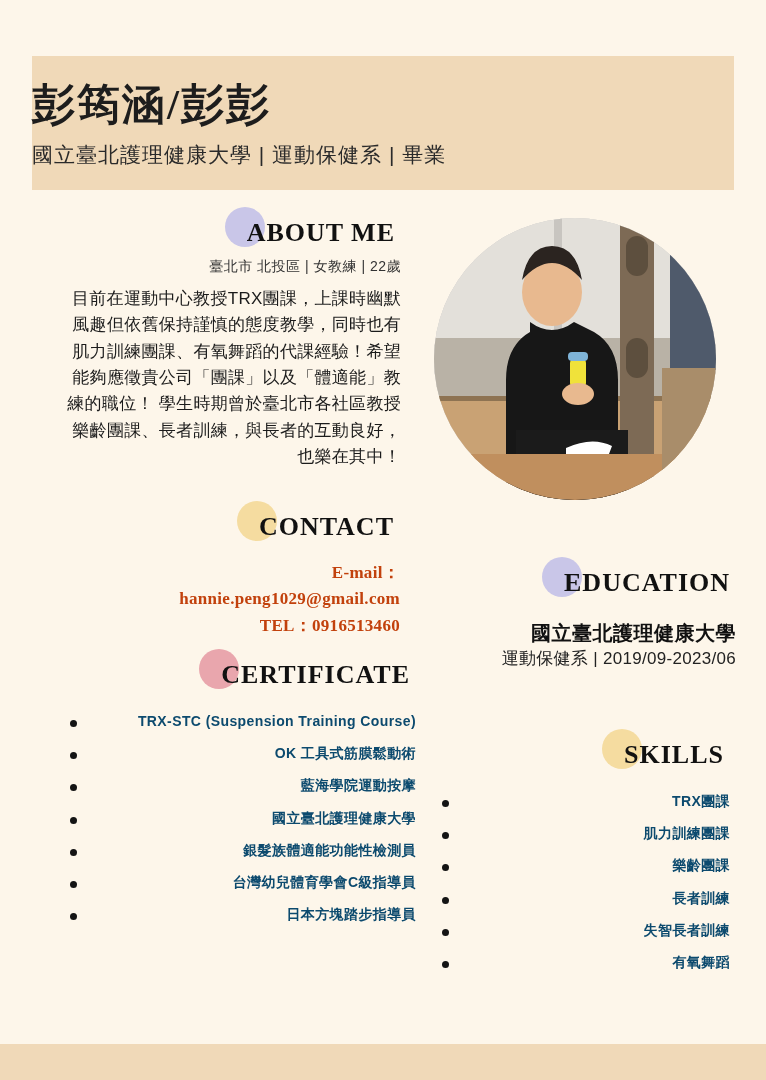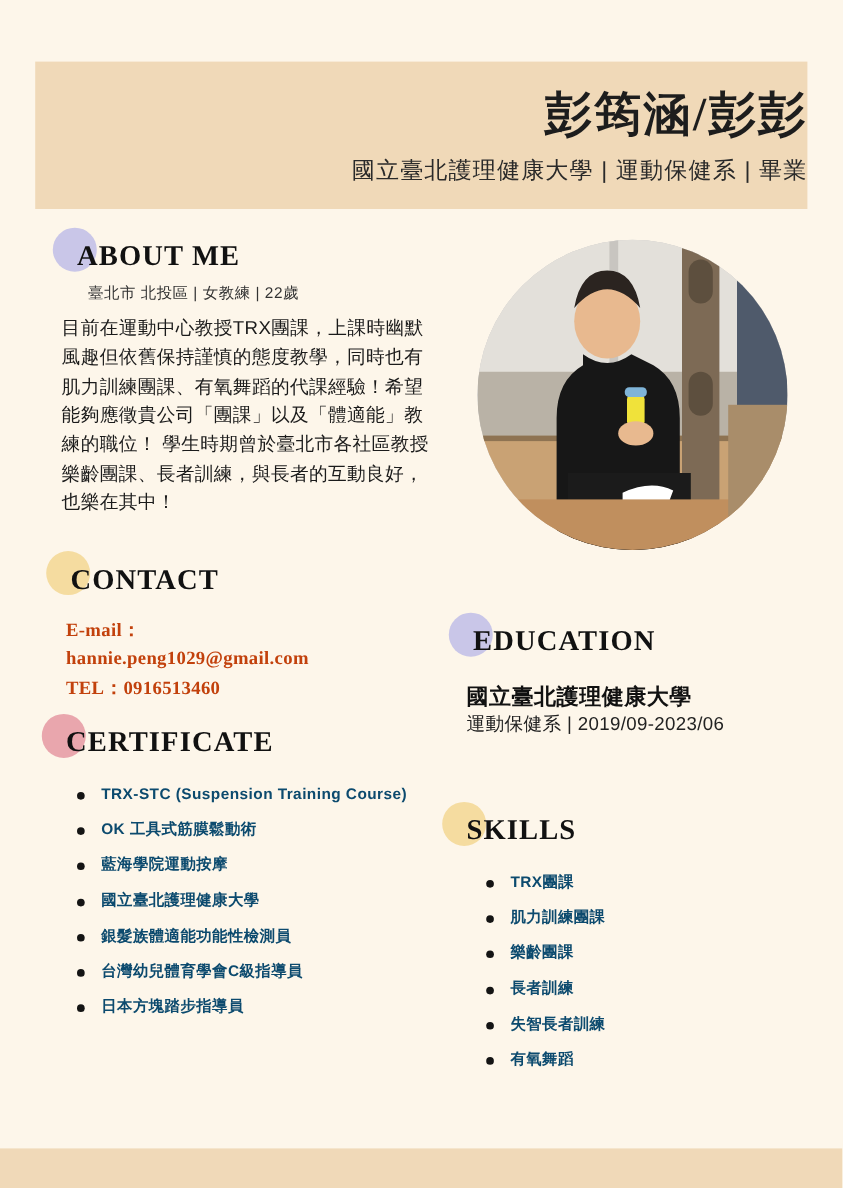--- a/index.html
+++ b/index.html
@@ -25,21 +25,21 @@
     width: 702px;
     height: 134px;
     background: #f0d9b8;
     border-radius: 0 0 0 0;
   }
   .header-inner {
     position: absolute;
     left: 0; top: 0; right: 0; bottom: 0;
     display: flex;
     flex-direction: column;
-    align-items: flex-end;
+    align-items: flex-start;
     justify-content: center;
     padding-top: 4px;
   }
   .name {
     font-family: "Liberation Serif", serif;
     font-weight: bold;
     font-size: 43px;
     letter-spacing: 2px;
     color: #1d1d1d;
     line-height: 1.1;
@@ -47,20 +47,21 @@
   .subtitle {
     margin-top: 12px;
     font-size: 21px;
     color: #2a2a2a;
     letter-spacing: 1px;
   }
 
   
   .sec {
     position: absolute;
+    text-align: right;
   }
   .sec-head {
     position: relative;
     display: inline-block;
     padding: 0 6px 0 14px;
   }
   .blob {
     position: absolute;
     left: -8px;
     top: -11px;

